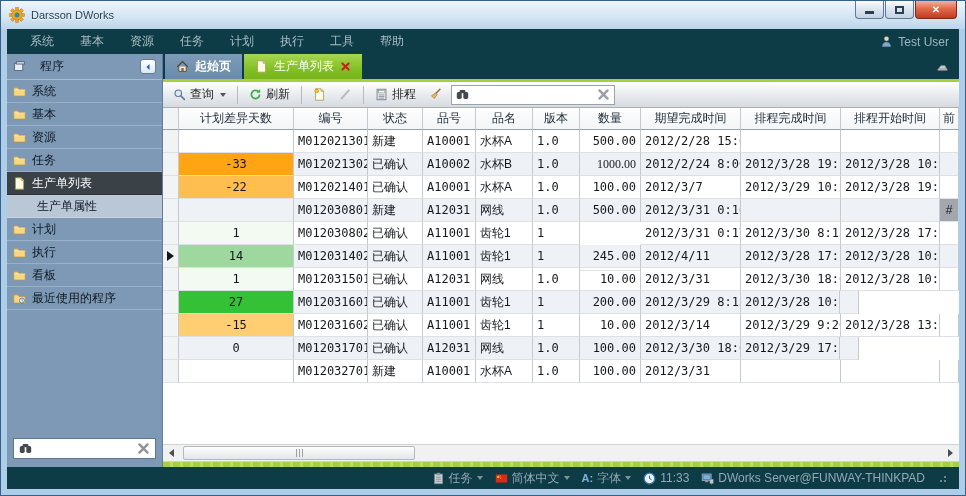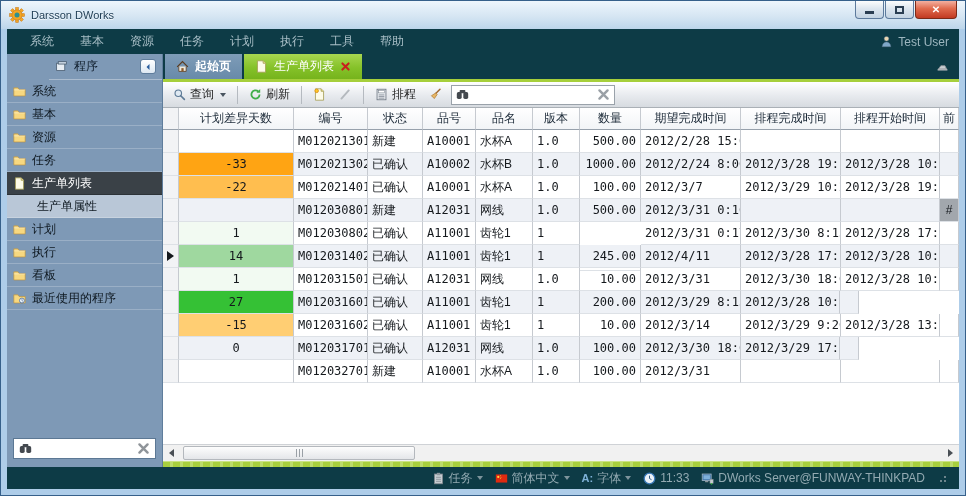--- a/index.html
+++ b/index.html
@@ -15,21 +15,21 @@
   .glyph-min{width:9px;height:3px;background:#2b3e52;margin-top:6px;}
   .glyph-max{width:9px;height:8px;border:2px solid #2b3e52;}
   
   .app-body{flex:1;margin:0 6px 6px;display:flex;flex-direction:column;background:#0d3b46;min-height:0;}
   .menubar{height:25px;flex:0 0 25px;display:flex;align-items:center;color:#a9bfc7;padding:0 10px;gap:2px;}
   .menu-item{padding:3px 13px;cursor:default;}
   .menubar-right{margin-left:auto;display:flex;align-items:center;gap:5px;color:#9db6bf;}
   
   .workspace{flex:1;display:flex;min-height:0;}
   .sidebar{width:156px;flex:0 0 156px;background:#7e99b6;display:flex;flex-direction:column;border-right:1px solid #5f7d9c;}
-  .side-header{height:26px;display:flex;align-items:center;gap:6px;padding:12px 6px;color:#0e1c2a;border-bottom:1px solid rgba(255,255,255,.35);margin-left:42px;}
+  .side-header{height:26px;display:flex;align-items:center;gap:14px;padding:12px 6px;color:#0e1c2a;border-bottom:1px solid rgba(255,255,255,.35);}
   .collapse-btn{margin-left:auto;width:16px;height:15px;background:linear-gradient(#ffffff,#dde8f2);border:1px solid #5f7d9c;border-radius:3px;display:flex;align-items:center;justify-content:center;}
   .side-item{height:23px;display:flex;align-items:center;gap:6px;padding:0 6px;color:#0e1820;border-bottom:1px solid rgba(255,255,255,.22);cursor:default;}
   .side-item.selected{background:#3a4147;color:#fff;border-bottom-color:#2c3237;}
   .side-item.sub{background:#b9c7d7;padding-left:30px;}
   .side-search{margin:auto 6px 8px;height:21px;background:#fff;border:1px solid #5c7894;display:flex;align-items:center;padding:0 5px;gap:5px;}
   .side-search input{flex:1;border:none;outline:none;font-size:12px;min-width:0;background:transparent;}
   
   .main{flex:1;display:flex;flex-direction:column;min-width:0;min-height:0;}
   .tabstrip{height:25px;flex:0 0 25px;display:flex;align-items:flex-end;padding-left:2px;background:#0d3b46;}
   .tab{height:25px;display:flex;align-items:center;gap:6px;padding:0 11px;color:#fff;margin-right:2px;cursor:default;}
@@ -405,21 +405,21 @@
                 <div class="cell al-c" style="flex-basis: 19px;"></div>
               </div>
               <div class="trow row-even">
                 <div class="gutter"></div>
                 <div class="cell mono al-c" style="flex-basis: 115px; background: rgb(255, 164, 19);">-33</div>
                 <div class="cell mono" style="flex-basis: 74px;">M012021302</div>
                 <div class="cell" style="flex-basis: 55px;">已确认</div>
                 <div class="cell mono" style="flex-basis: 53px;">A10002</div>
                 <div class="cell" style="flex-basis: 57px;">水杯B</div>
                 <div class="cell mono" style="flex-basis: 47px;">1.0</div>
-                <div class="cell mono al-r" style="flex-basis: 61px;">1000.00</div>
+                <div class="cell mono al-r" style="flex-basis: 61px; font-family: Liberation Serif, serif;">1000.00</div>
                 <div class="cell mono" style="flex-basis: 100px;">2012/2/24 8:00</div>
                 <div class="cell mono" style="flex-basis: 100px;">2012/3/28 19:10</div>
                 <div class="cell mono" style="flex-basis: 99px;">2012/3/28 10:52</div>
                 <div class="cell al-c" style="flex-basis: 19px;"></div>
               </div>
               <div class="trow row-odd">
                 <div class="gutter"></div>
                 <div class="cell mono al-c" style="flex-basis: 115px; background: rgb(255, 190, 79);">-22</div>
                 <div class="cell mono" style="flex-basis: 74px;">M012021401</div>
                 <div class="cell" style="flex-basis: 55px;">已确认</div>

